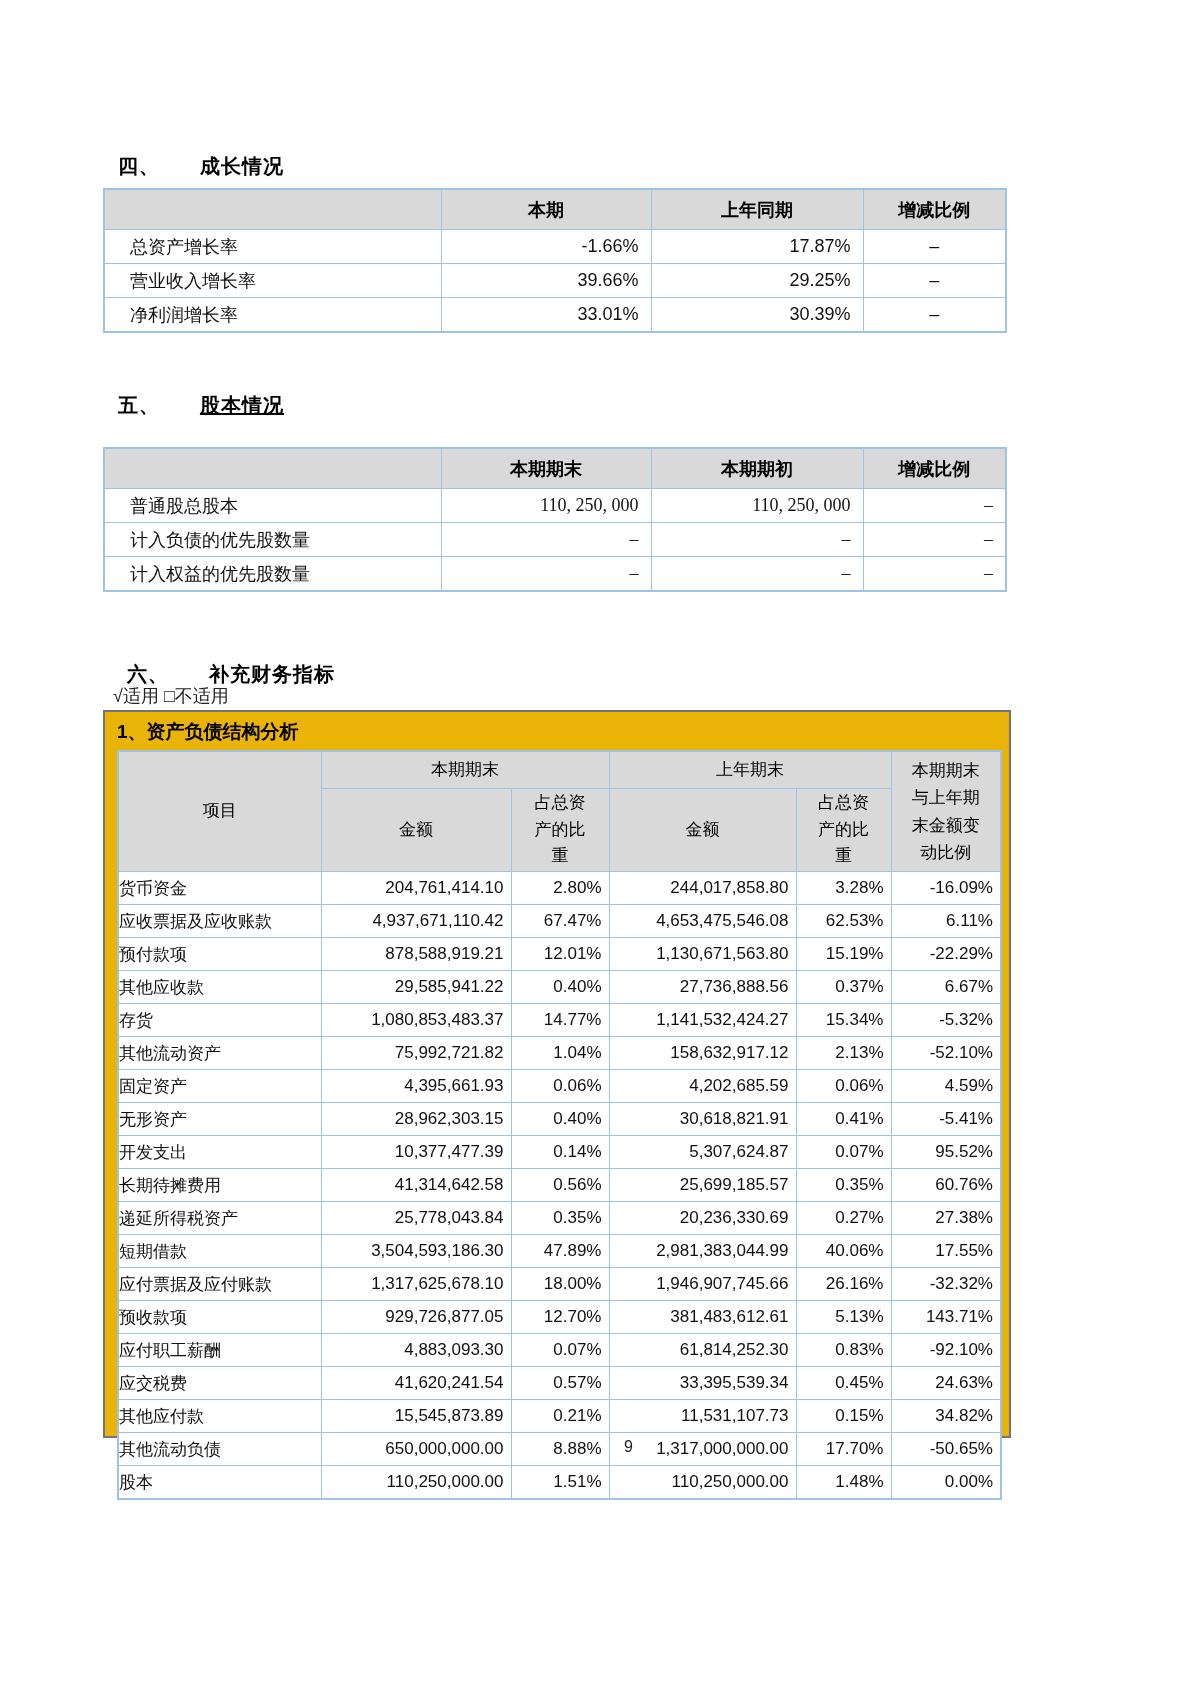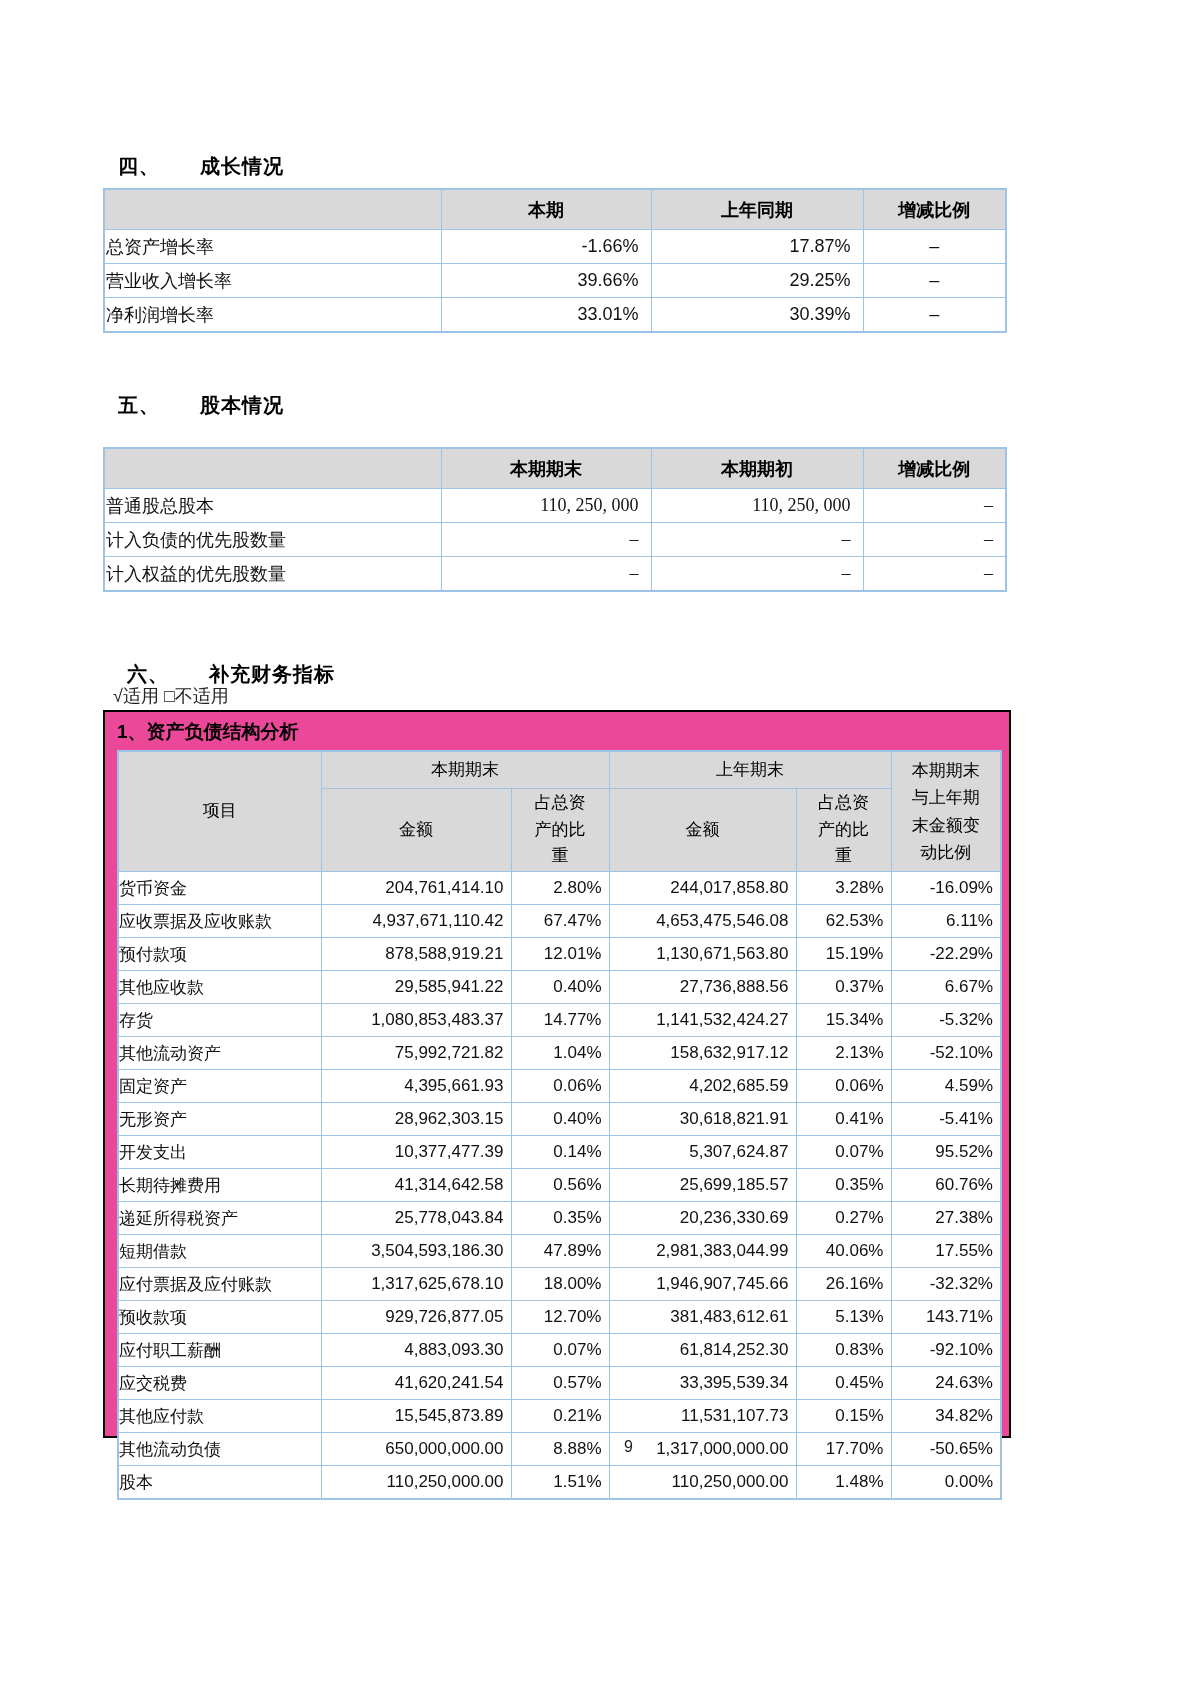--- a/index.html
+++ b/index.html
@@ -13,36 +13,36 @@
   .note{font-size:18px;color:#222;}
   .unit-note{font-size:17px;color:#222;text-align:right;}
 
   table.rpt{border-collapse:collapse;table-layout:fixed;background:#fff;border:2px solid #9dc3e6;}
   table.rpt th, table.rpt td{border:1px solid #9dc3e6;overflow:hidden;}
   table.rpt thead th{background:#d9d9d9;color:#000;text-align:center;vertical-align:middle;}
 
   
   .t-small thead th{font-weight:bold;font-size:18px;height:37px;}
   .t-small td{font-size:18px;height:31px;color:#111;}
-  .t-small td.lbl{text-align:left;padding-left:1px;}
+  .t-small td.lbl{text-align:left;padding-left:25px;}
   .t-small td.num{text-align:right;padding-right:12px;}
   .t-small td.ctr{text-align:center;}
   .serif-num{font-family:"Liberation Serif","DejaVu Serif",serif;}
 
   
   .t-big thead th{font-weight:normal;font-size:17px;line-height:1.55;}
   .t-big .th-group{height:34px;}
   .t-big .th-sub{height:80px;}
   .t-big .th-pct{padding:0 20px;}
   .t-big .th-chg{padding:0 17px;line-height:1.6;}
   .t-big td{font-size:17px;height:30px;color:#111;}
   .t-big td.lbl{text-align:left;padding-left:0;}
   .t-big td.num{text-align:right;padding-right:7px;}
 
-  .balance-box{border:2px solid #000000;background:#ec4899;}
+  .balance-box{border:2px solid #737373;background:#eab308;}
   .balance-subtitle{font-size:19px;font-weight:bold;color:#000;padding:7px 0 5px 12px;}
 
   .page-number{font-size:16px;color:#222;}
 </style>
 </head>
 <body>
 
 <div class="page">
 
   <h2 class="sec-title abs" style="left:118px;top:136px;">
@@ -82,21 +82,21 @@
 
         <tr>
           <td class="lbl">净利润增长率</td>
           <td class="num">33.01%</td>
           <td class="num">30.39%</td>
           <td class="ctr">–</td>
         </tr>
       </tbody>
   </table>
 
-  <h2 class="sec-title abs" style="left:118px;top:375px;">
+  <h2 class="sec-title abs" style="left:118px;top:375px;text-decoration:underline;">
     <span class="sec-num">五、</span><span>股本情况</span>
   </h2>
 
 
   <table class="rpt t-small abs" style="left:103px;top:447px;width:902px;">
     <colgroup>
         <col style="width:337px">
         <col style="width:210px">
         <col style="width:212px">
         <col style="width:143px">

